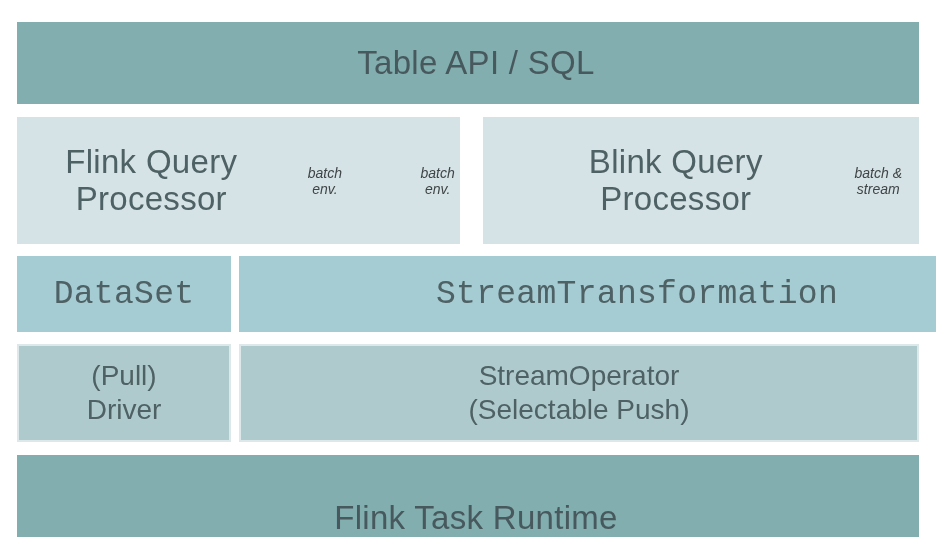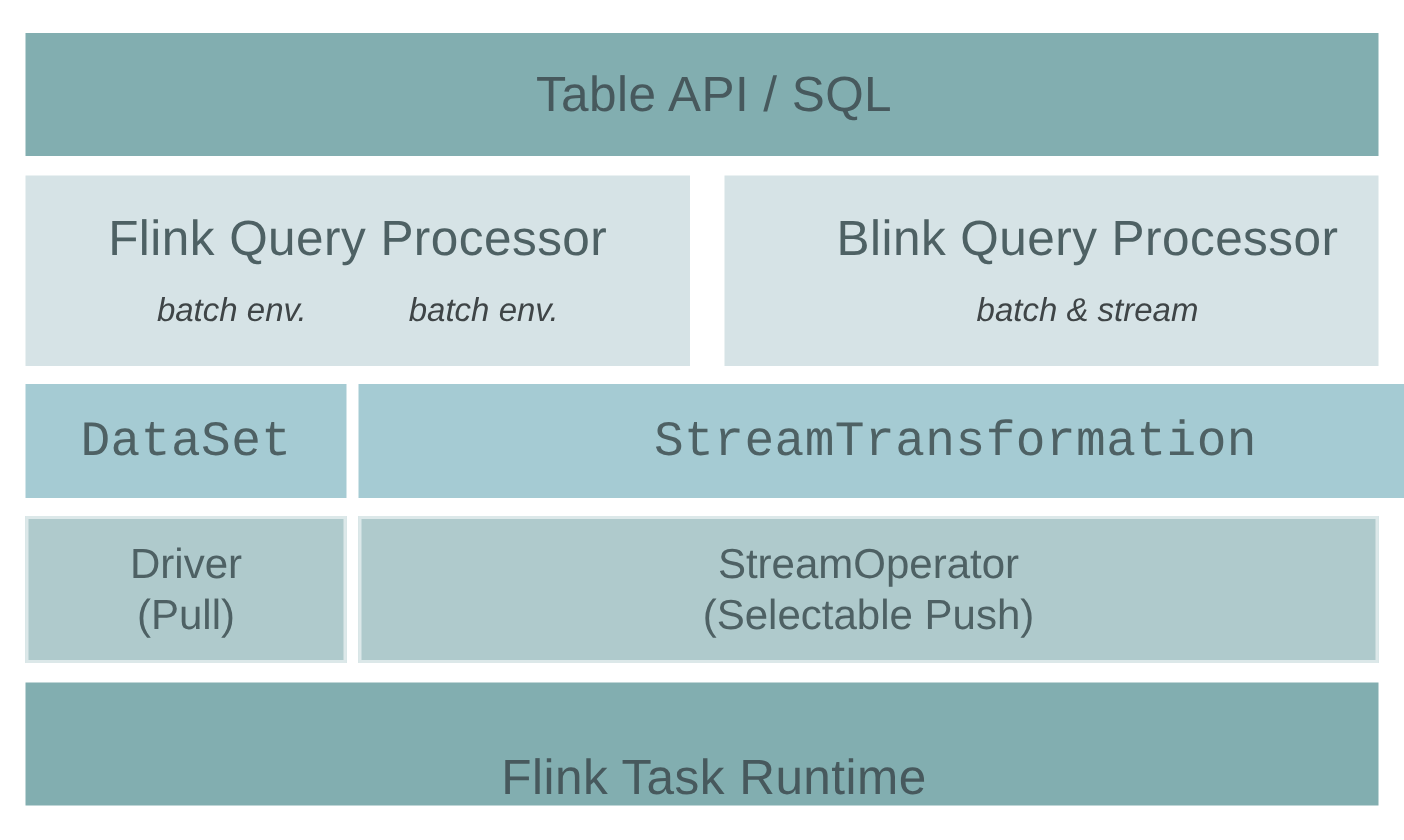--- a/index.html
+++ b/index.html
@@ -22,34 +22,34 @@
   .bar {
     background: var(--c-bar_teal, #82AEB0);
     color: var(--c-bar_text, #47595D);
     font-size: 33px;
     letter-spacing: 0.3px;
     padding-left: 16px;
   }
   .lightbox {
     background: var(--c-light_box, #D6E3E6);
     color: var(--c-title_text, #4E6164);
-    flex-direction: column;
+    flex-direction: row;
     gap: 17px;
   }
   .lightbox .proc-title {
     font-size: 33px;
     letter-spacing: 0.3px;
     line-height: 1.1;
   }
   .sub-row {
     display: flex;
     justify-content: center;
     gap: 68px;
     font-style: italic;
-    font-size: 22px;
+    font-size: 14px;
     color: var(--c-italic_text, #3F4547);
   }
   .midbox {
     background: var(--c-mid_box, #A5CBD3);
     color: var(--c-title_text, #4E6164);
     font-size: 33px;
     letter-spacing: 0.3px;
     font-family: Liberation Mono, monospace;
   }
   .softbox {
@@ -98,22 +98,22 @@
 
   <div class="box midbox" id="box-dataset">
     <span>DataSet</span>
   </div>
 
   <div class="box midbox" id="box-streamtrans">
     <span>StreamTransformation</span>
   </div>
 
   <div class="box softbox" id="box-driver">
+    <span>(Pull)</span>
     <span>Driver</span>
-    <span>(Pull)</span>
   </div>
 
   <div class="box softbox" id="box-streamop">
     <span>StreamOperator</span>
     <span>(Selectable Push)</span>
   </div>
 
   <div class="box bar" id="row-runtime">
     <span>Flink Task Runtime</span>
   </div>

